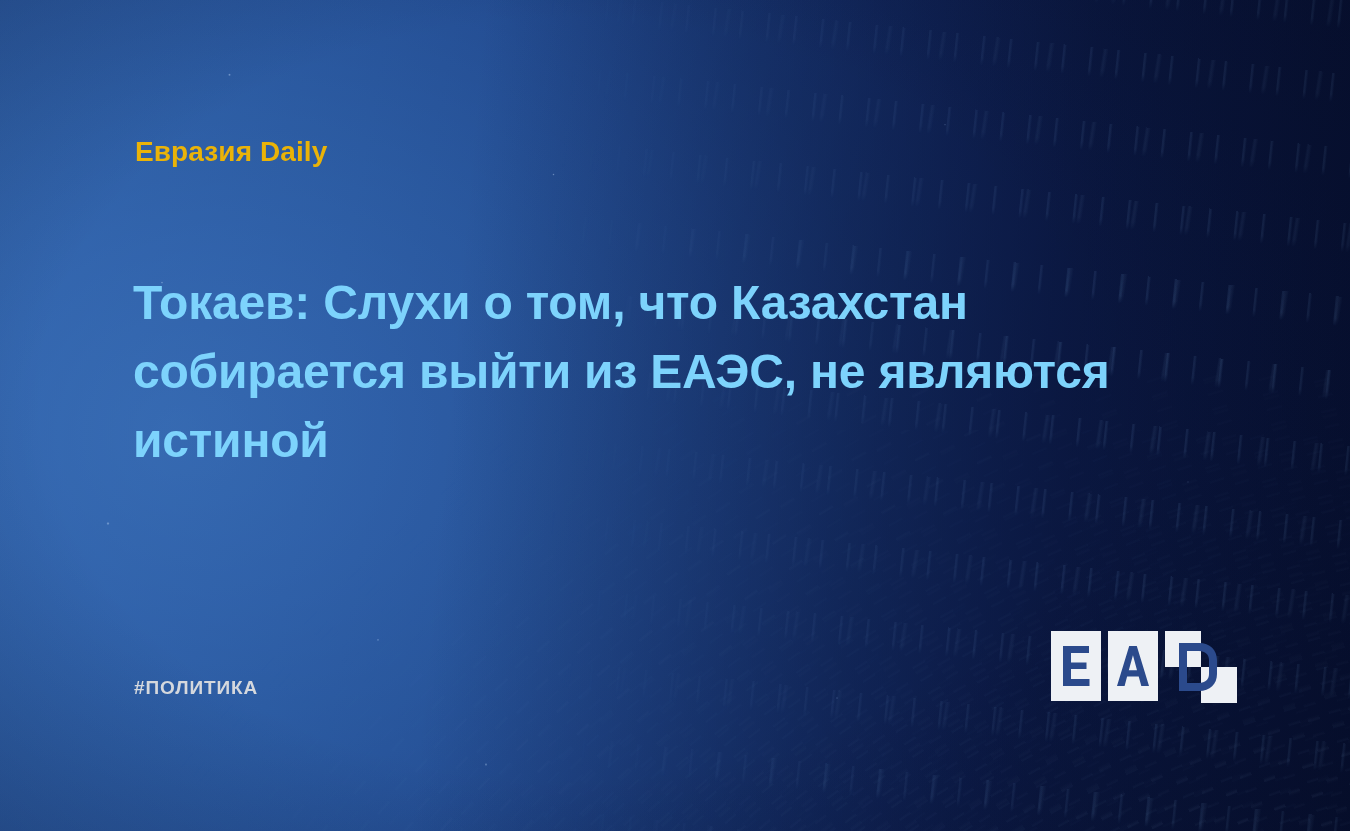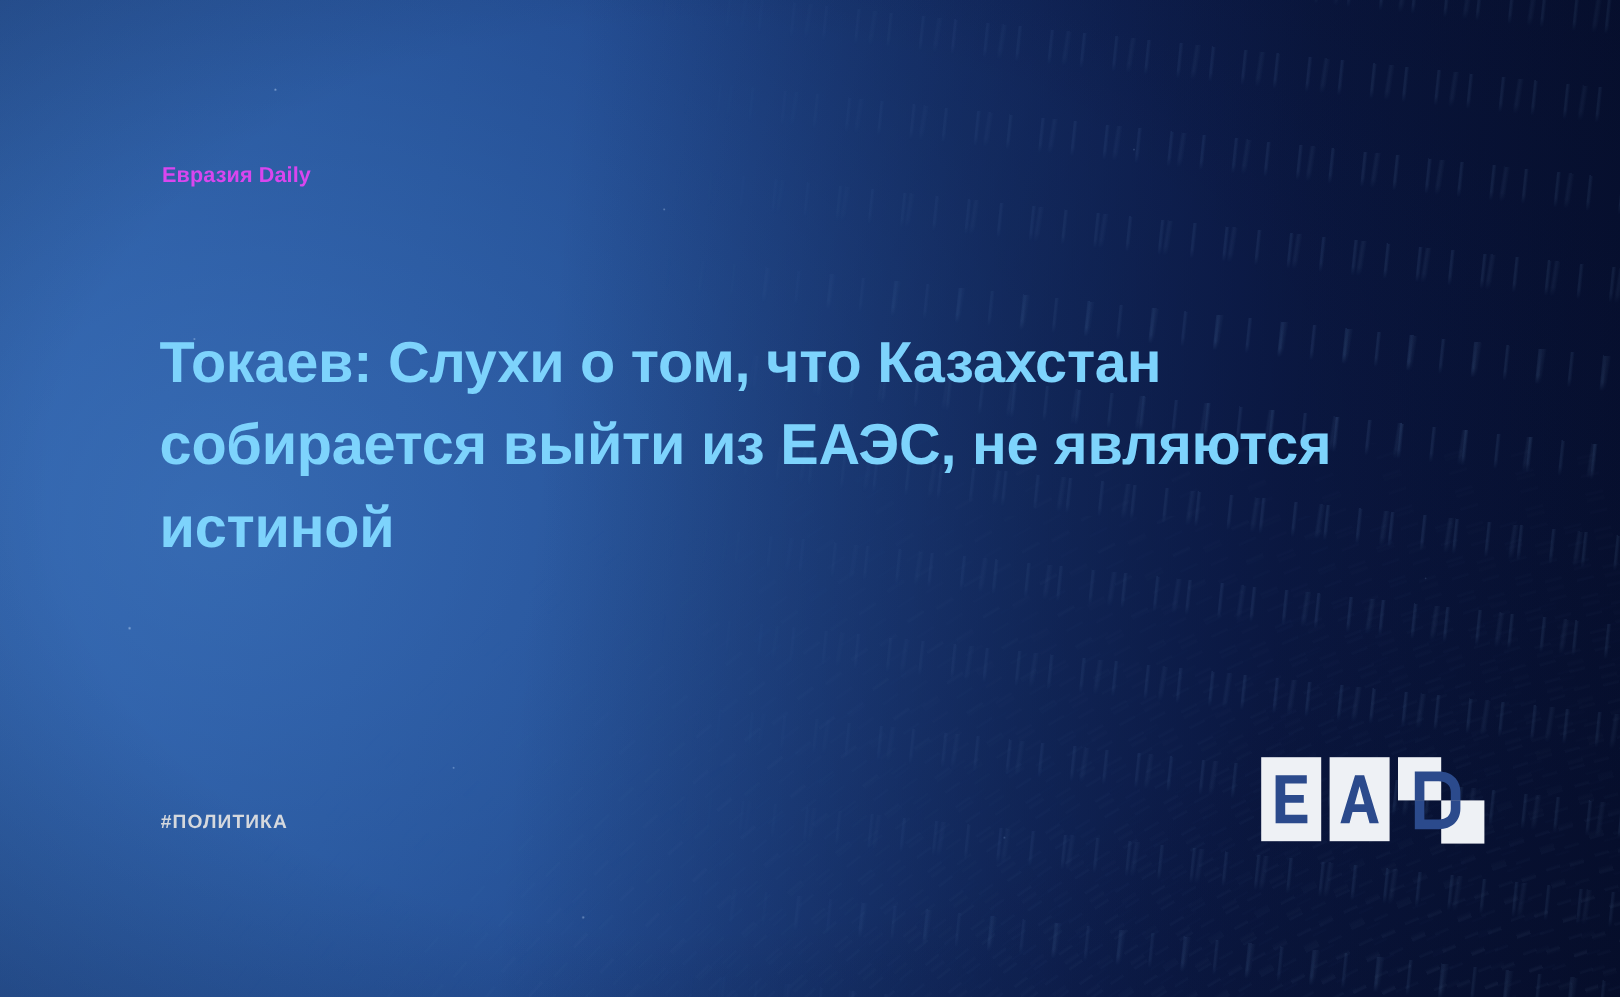--- a/index.html
+++ b/index.html
@@ -164,45 +164,45 @@
   
   .content {
     position: absolute;
     inset: 0;
   }
 
   .site-name {
     position: absolute;
     left: 135px;
     top: 136px;
-    font-size: 18px;
+    font-size: 28px;
     font-weight: bold;
     letter-spacing: 0.1px;
-    color: #d946ef;
+    color: #eab308;
     white-space: nowrap;
   }
 
   .headline {
     position: absolute;
     left: 133px;
     top: 268px;
     width: 1110px;
     margin: 0;
     font-size: 48px;
     line-height: 1.44;
     font-weight: bold;
     letter-spacing: -0.2px;
     color: #7dd3fc;
   }
 
   .category {
     position: absolute;
     left: 134px;
     top: 677px;
-    font-size: 16px;
+    font-size: 19px;
     font-weight: bold;
     letter-spacing: 0.9px;
     color: #d5d8dd;
     white-space: nowrap;
   }
 
   
   .logo {
     position: absolute;
     left: 1051px;

